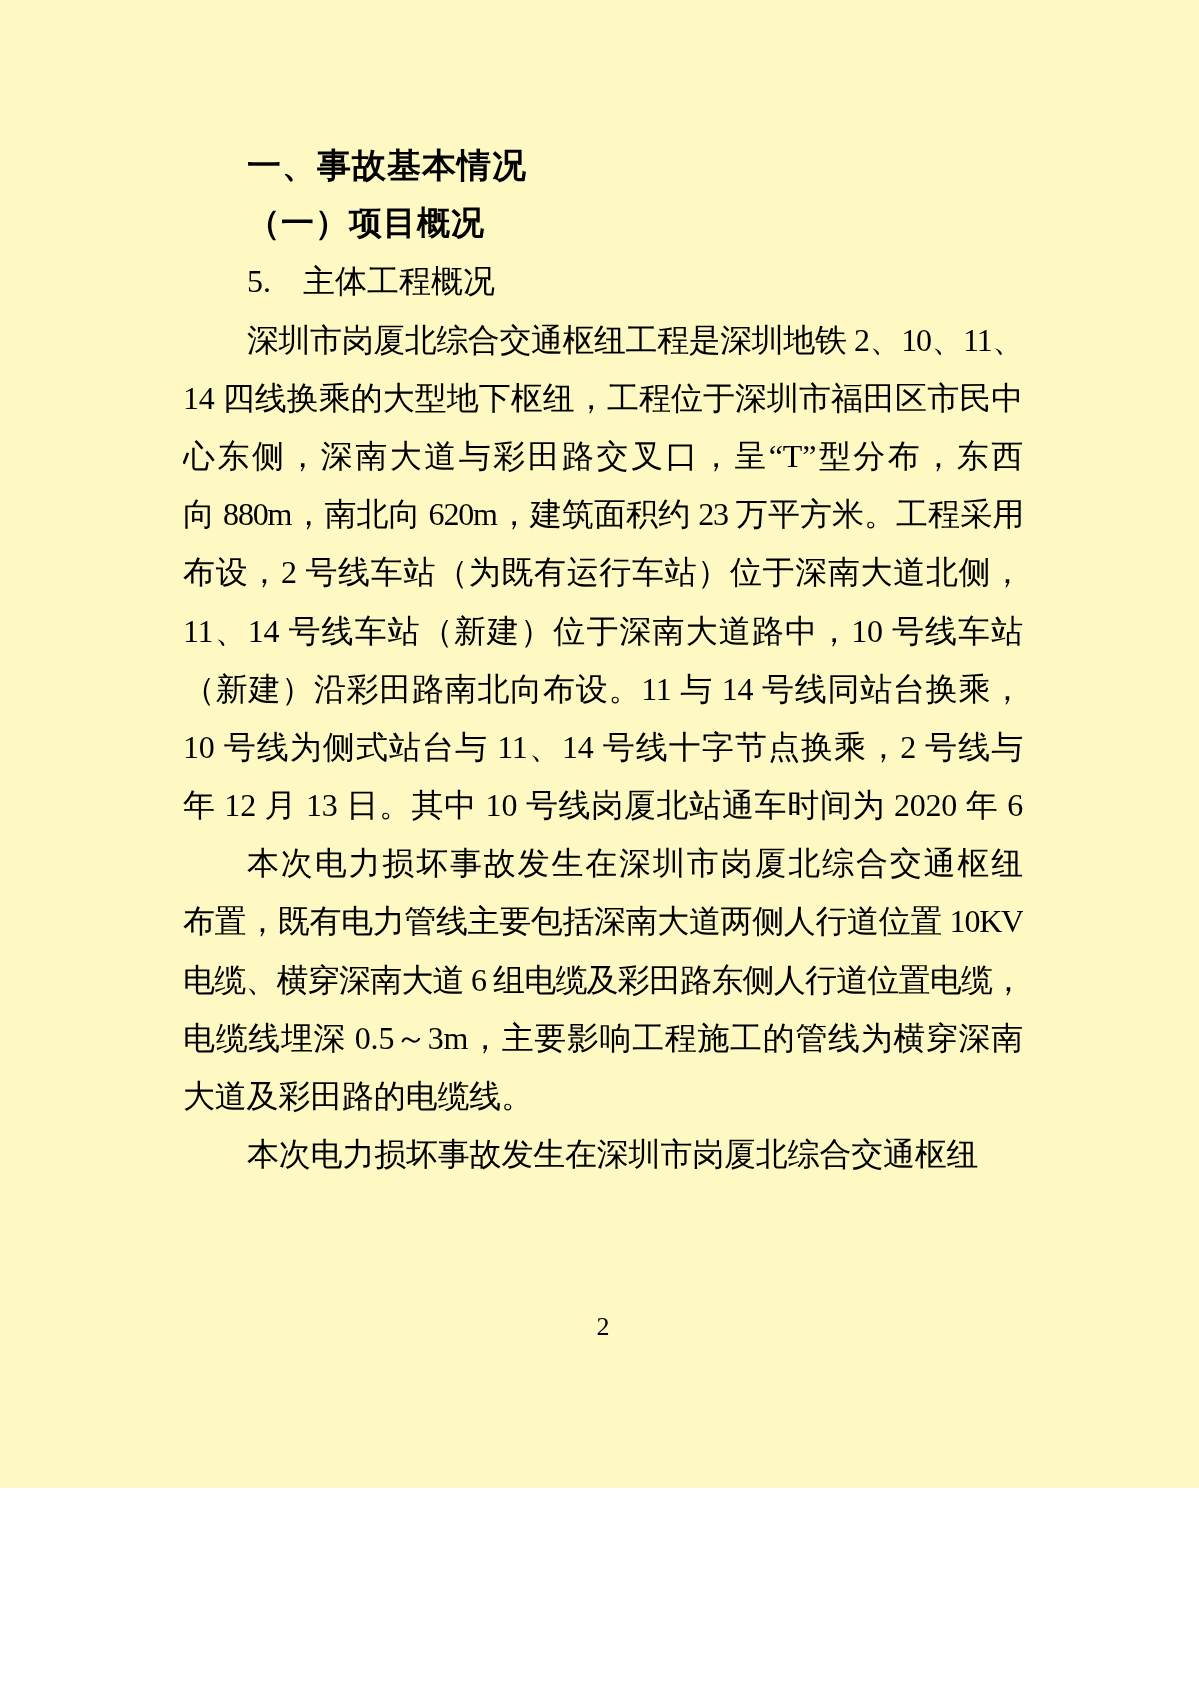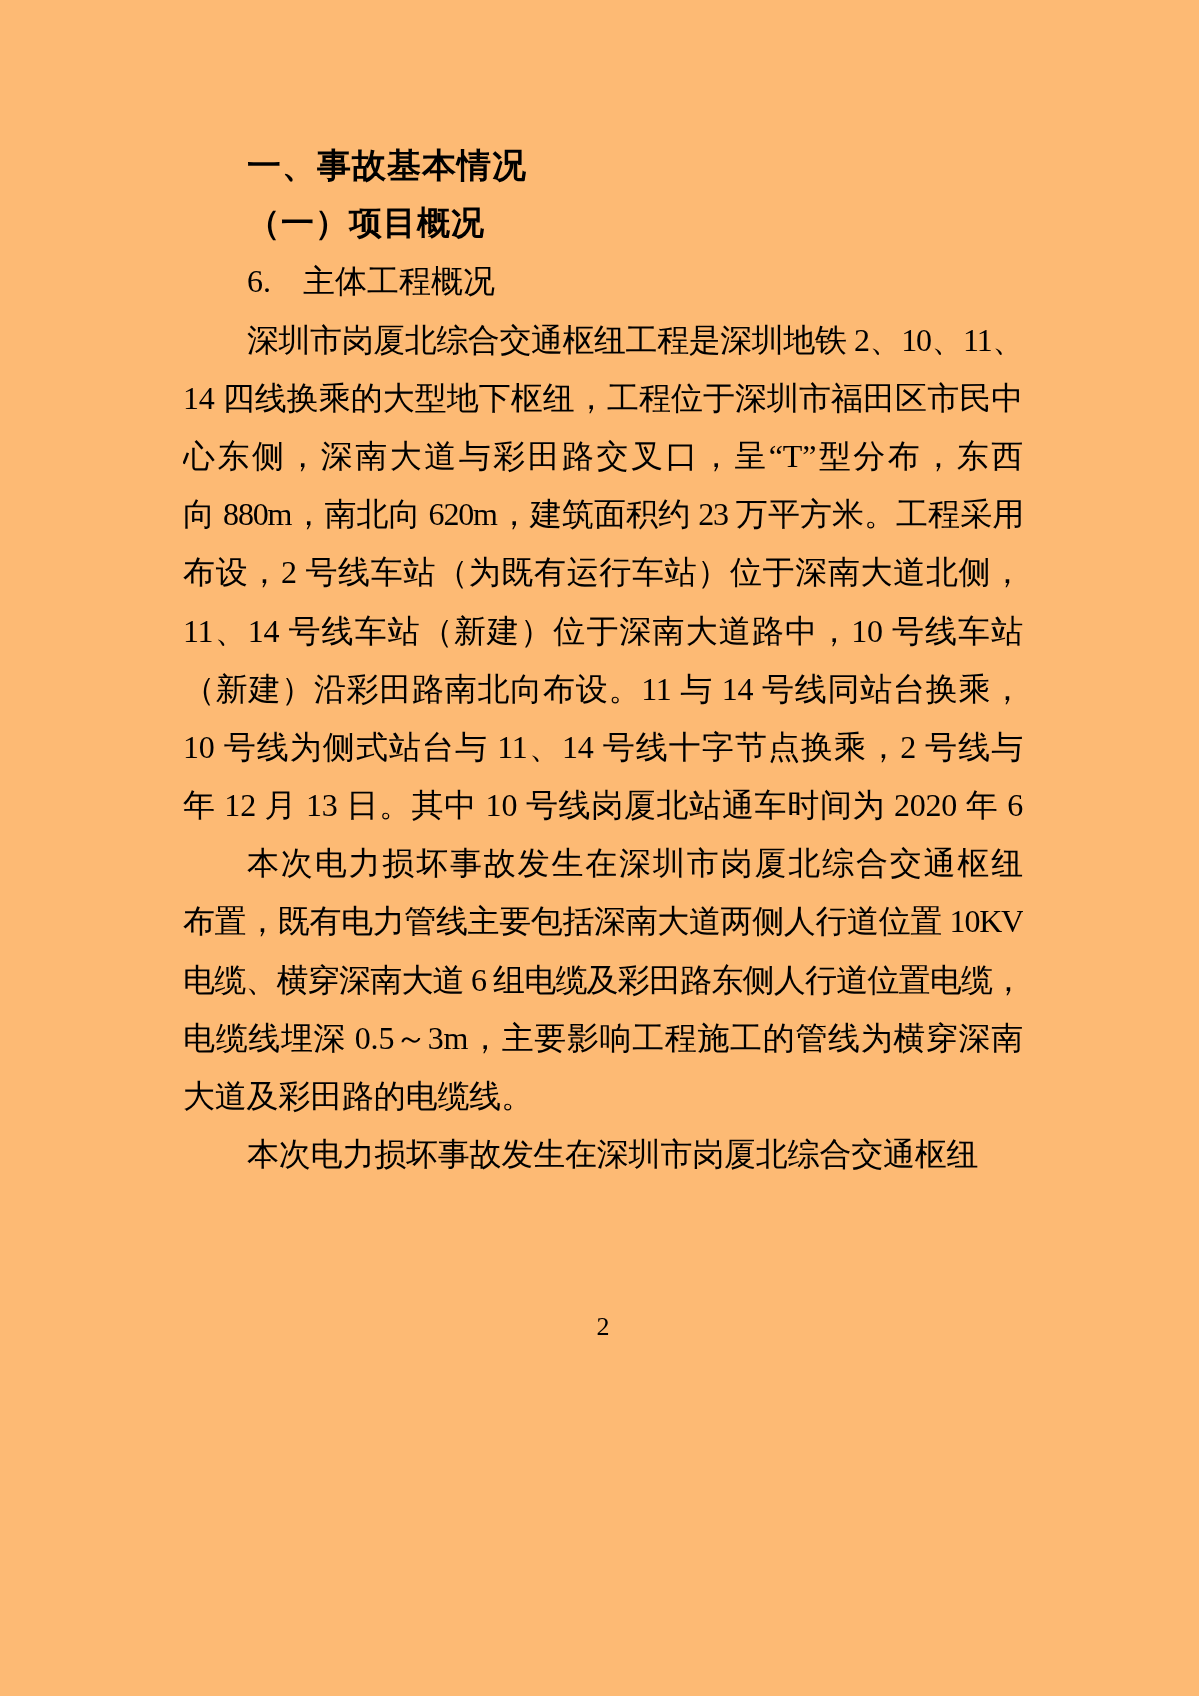--- a/index.html
+++ b/index.html
@@ -10,23 +10,23 @@
   body {
     width: 1199px;
     height: 1696px;
     color: #000000;
     font-family: "Liberation Serif", "DejaVu Serif", serif;
   }
   .page {
     position: relative;
     box-sizing: border-box;
     width: 1199px;
-    height: 1696px;
+    height: 1488px;
     padding: 136px 176px 0 183px;
-    background: #fdba74;
+    background: #fef9c3;
   }
   .ln {
     height: 58.2px;
     line-height: 58.2px;
     overflow: hidden;
     font-size: 32px;
     white-space: normal;
   }
   
   .h1 {
@@ -71,21 +71,21 @@
     font-family: "Liberation Serif", "DejaVu Serif", serif;
   }
 </style>
 </head>
 <body>
 
 <div class="page">
 
   <div class="ln h1">一、事故基本情况</div>
   <div class="ln h2">（一）项目概况</div>
-  <div class="ln h3">6.　主体工程概况</div>
+  <div class="ln h3">5.　主体工程概况</div>
 
   <div class="ln body jf t1">深圳市岗厦北综合交通枢纽工程是深圳地铁 2、10、11、</div>
   <div class="ln body">14 四线换乘的大型地下枢纽，工程位于深圳市福田区市民中</div>
   <div class="ln body">心东侧，深南大道与彩田路交叉口，呈“T”型分布，东西</div>
   <div class="ln body t1">向 880m，南北向 620m，建筑面积约 23 万平方米。工程采用</div>
   <div class="ln body">布设，2 号线车站（为既有运行车站）位于深南大道北侧，</div>
   <div class="ln body">11、14 号线车站（新建）位于深南大道路中，10 号线车站</div>
   <div class="ln body">（新建）沿彩田路南北向布设。11 与 14 号线同站台换乘，</div>
   <div class="ln body">10 号线为侧式站台与 11、14 号线十字节点换乘，2 号线与</div>
   <div class="ln body">年 12 月 13 日。其中 10 号线岗厦北站通车时间为 2020 年 6</div>

